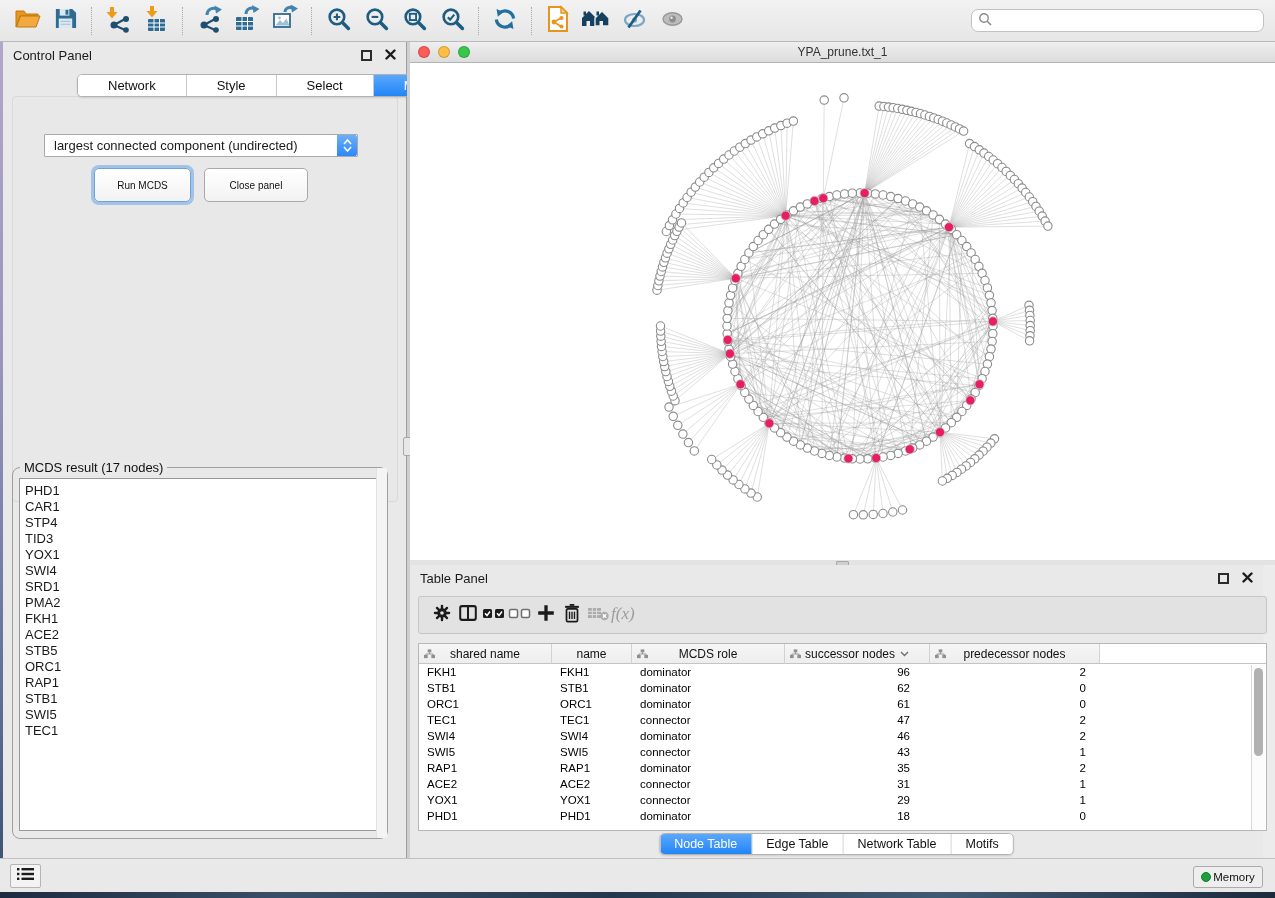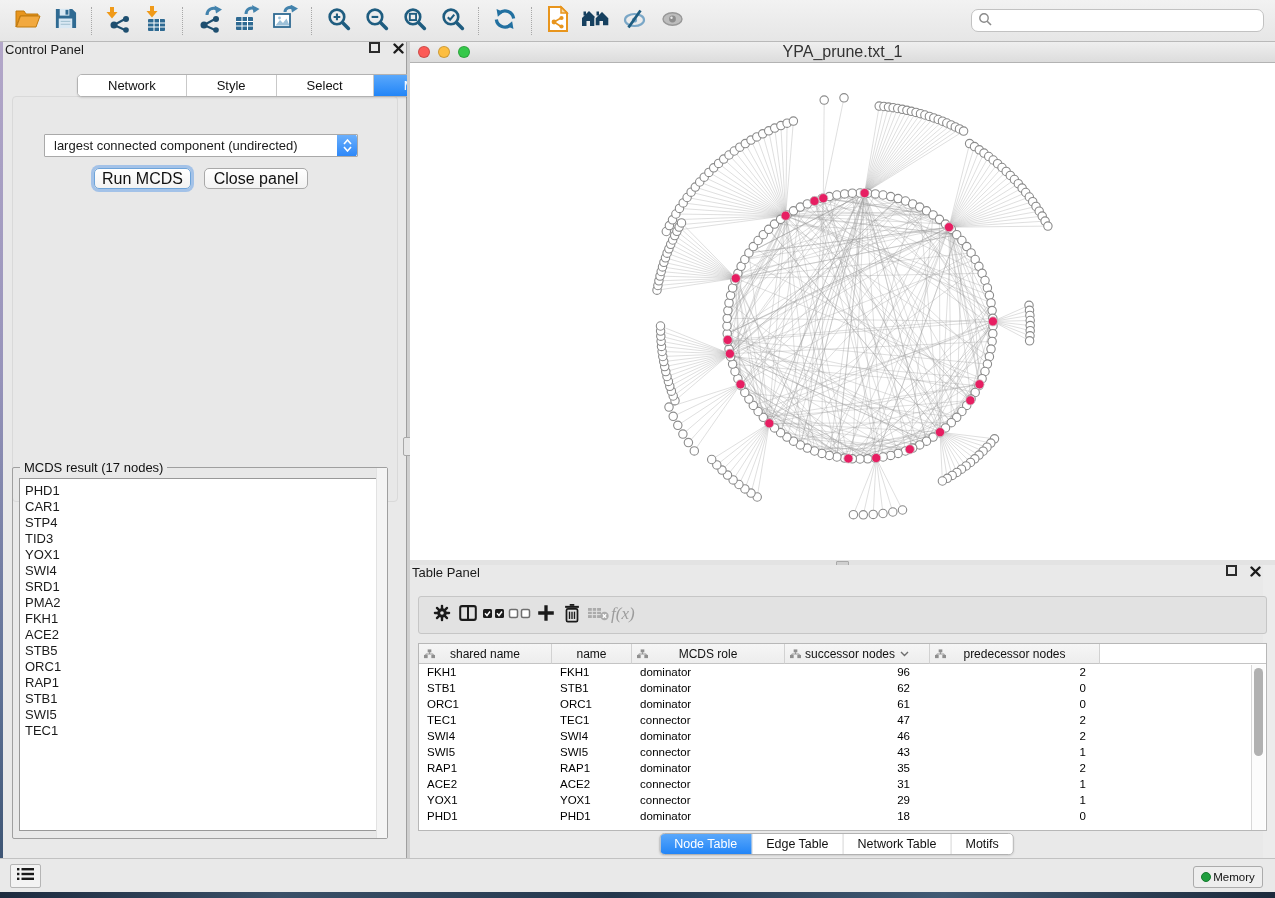--- a/index.html
+++ b/index.html
@@ -17,59 +17,59 @@
   #search-field input{border:none;outline:none;flex:1;font-size:12px;background:transparent;font-family:"Liberation Sans",sans-serif}
 
   
   #left-sliver{left:0;top:42px;width:3px;height:816px;
     background:linear-gradient(#b3a7c9,#9894bb 40%,#5e7195 80%,#3e5574)}
   #desktop-strip{left:0;top:892px;width:1275px;height:6px;
     background:linear-gradient(100deg,#1d2b3f,#3a5068 22%,#24374d 48%,#415a74 74%,#1c2a3c)}
 
   
   #control-panel{left:3px;top:42px;width:404px;height:816px;background:#e9e9e9;border-right:1px solid #9f9f9f}
-  .panel-titlebar{height:26px;display:flex;padding:0 2px;font-size:13px;color:#1a1a1a}
+  .panel-titlebar{height:26px;display:flex;align-items:center;padding:0 10px;font-size:13px;color:#1a1a1a}
   .panel-titlebar .sp{flex:1}
   .float-box{width:11px;height:11px;border:2px solid #2b2b2b;margin-right:13px;background:transparent}
   .segctl{display:flex;height:23px;border:1px solid #b2b2b2;border-radius:5px;overflow:hidden;background:#fff;
     box-shadow:0 1px 2px rgba(0,0,0,.12)}
   .seg{padding:0 30px;font-size:13px;display:flex;align-items:center;border-right:1px solid #c9c9c9;background:#fff;color:#111;white-space:nowrap}
   .seg:last-child{border-right:none}
   .seg.active{background:linear-gradient(#5aa8fb,#2285f7);color:#fff}
   #cp-tabs{left:74px;top:32px}
   #cp-card{left:9px;top:54px;width:386px;height:406px;background:#e8e8e8;border:1px solid #d9d9d9;border-radius:4px}
   #opt-label{left:0;top:72px;width:404px;text-align:center;font-size:13px;color:#161616}
   #criterion-select{left:41px;top:92px;width:314px;height:23px;background:#fff;border:1px solid #a9a9a9;
     border-radius:1px;display:flex;align-items:center;overflow:hidden}
   #criterion-select .val{flex:1;font-size:13px;padding-left:9px;white-space:nowrap}
   #criterion-select .stepper{width:20px;height:23px;background:linear-gradient(#6db1fc,#2b86f8);
     display:flex;flex-direction:column;align-items:center;justify-content:center;gap:1px;border-radius:0 4px 4px 0}
-  .mac-btn{position:absolute;height:21px;background:linear-gradient(#ffffff,#f2f2f2);border:1px solid #a9a9a9;
-    border-radius:5px;font-size:16px;font-family:"Liberation Sans",sans-serif;display:flex;align-items:center;justify-content:center;color:#111}
+  .mac-btn{position:absolute;height:34px;background:linear-gradient(#ffffff,#f2f2f2);border:1px solid #a9a9a9;
+    border-radius:5px;font-size:10px;font-family:"Liberation Sans",sans-serif;display:flex;align-items:center;justify-content:center;color:#111}
   #run-btn{left:91px;top:126px;width:97px;border-color:#6ea4d9;box-shadow:0 0 0 3px rgba(106,163,231,.55)}
   #closep-btn{left:201px;top:126px;width:104px}
-  #result-group{left:9px;top:425px;width:376px;height:372px;border:1px solid #9f9f9f;border-radius:2px}
+  #result-group{left:9px;top:425px;width:376px;height:372px;border:1px solid #9f9f9f;border-radius:8px}
   #result-legend{position:absolute;top:-8px;left:7px;background:#e9e9e9;padding:0 4px;font-size:13px;color:#111}
   #result-list{position:absolute;left:6px;top:10px;width:362px;height:353px;background:#fff;border:1px solid #989898;overflow:hidden}
   #result-scroll{position:absolute;right:0;top:0;width:11px;height:100%;background:#f4f4f4;border-left:1px solid #e2e2e2}
   .mcds-li{font-size:13px;line-height:16px;padding-left:5px}
   #result-list .pad{height:4px}
 
   
   #v-split{left:407px;top:42px;width:3px;height:816px;background:#cfcfcf}
   #v-split-handle{left:403px;top:437px;width:9px;height:19px;background:#e7e7e7;border:1px solid #a8a8a8;border-radius:2px}
   #h-split{left:410px;top:560px;width:865px;height:5px;background:#e3e3e3}
   #h-split-handle{left:836px;top:561px;width:13px;height:7px;background:#cfcfcf;border:1px solid #a8a8a8;border-radius:1px}
 
   
   #network-panel{left:410px;top:42px;width:865px;height:518px;background:#fff}
   #net-titlebar{position:absolute;left:0;top:0;width:100%;height:21px;background:linear-gradient(#efefef,#dcdcdc);
     border-bottom:1px solid #b3b3b3;display:flex;align-items:center}
   .tl{width:12px;height:12px;border-radius:50%;margin-left:8px;border:1px solid rgba(0,0,0,.18)}
-  #net-title{position:absolute;left:0;right:0;text-align:center;font-size:16px;color:#333}
+  #net-title{position:absolute;left:0;right:0;text-align:center;font-size:12px;color:#333}
   #net-canvas{position:absolute;left:0;top:21px;width:865px;height:497px;background:#fff}
 
   
   #table-panel{left:410px;top:565px;width:853px;height:293px;background:#e9e9e9}
   #tp-toolbar{position:absolute;left:8px;top:31px;width:849px;height:38px;background:#e2e2e2;
     border:1px solid #c6c6c6;border-radius:3px;display:flex;align-items:center;padding-left:10px;gap:0}
   .tpbtn{width:26px;height:26px;display:flex;align-items:center;justify-content:center}
   #node-table{position:absolute;left:8px;top:78px;width:849px;height:188px;background:#fff;border:1px solid #b7b7b7}
   .tgrid{display:grid;grid-template-columns:133px 80px 153px 145px 170px 1fr}
   #table-header{height:20px}

